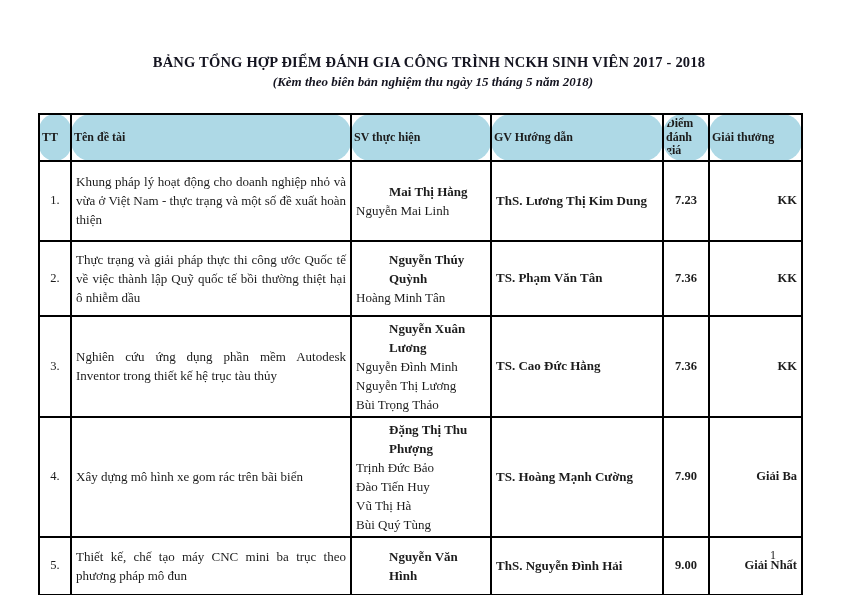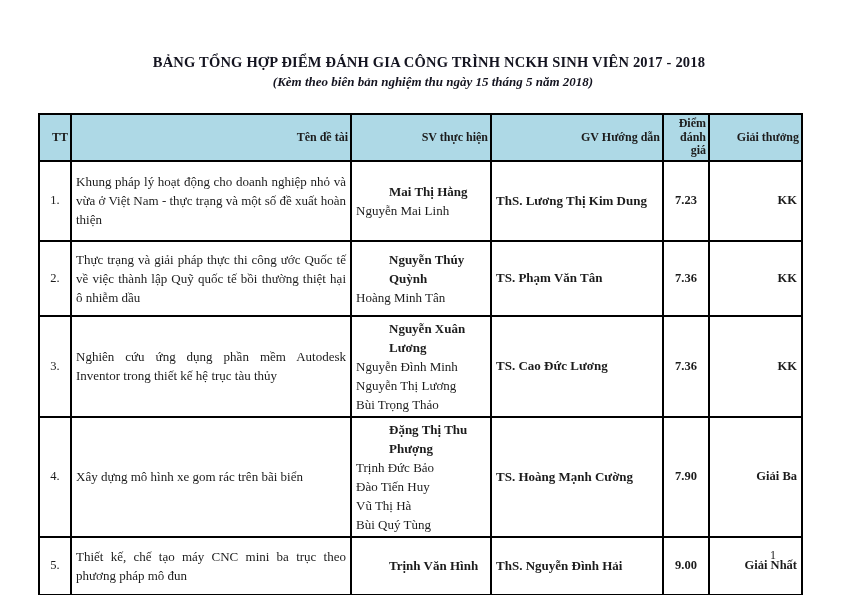--- a/index.html
+++ b/index.html
@@ -51,22 +51,23 @@
     border: 2px solid #000;
     vertical-align: middle;
     padding: 2px 4px;
     overflow: hidden;
   }
   table.results th {
     background: #aed9e6;
     font-weight: bold;
     font-size: 12px;
     line-height: 13.5px;
-    text-align: right;
+    text-align: left;
     padding: 2px 2px;
+    border-radius: 20px;
   }
   tr.header-row { height: 42px; }
   tr.r1 { height: 80px; }
   tr.r2 { height: 75px; }
   tr.r3 { height: 80px; }
   tr.r4 { height: 97px; }
   tr.r5 { height: 58px; }
   td.tt {
     text-align: center;
     font-size: 12.5px;
@@ -164,21 +165,21 @@
       </tr>
       <tr class="r3">
         <td class="tt">3.</td>
         <td class="title-cell">Nghiên cứu ứng dụng phần mềm Autodesk Inventor trong thiết kế hệ trục tàu thủy</td>
         <td class="students">
           <div class="line">Nguyễn Xuân Lương</div>
           <div class="line">Nguyễn Đình Minh</div>
           <div class="line">Nguyễn Thị Lương</div>
           <div class="line">Bùi Trọng Thảo</div>
         </td>
-        <td class="advisor">TS. Cao Đức Lương</td>
+        <td class="advisor">TS. Cao Đức Hằng</td>
         <td class="score">7.36</td>
         <td class="award">KK</td>
       </tr>
       <tr class="r4">
         <td class="tt">4.</td>
         <td class="title-cell">Xây dựng mô hình xe gom rác trên bãi biển</td>
         <td class="students">
           <div class="line">Đặng Thị Thu Phượng</div>
           <div class="line">Trịnh Đức Bảo</div>
           <div class="line">Đào Tiến Huy</div>
@@ -186,21 +187,21 @@
           <div class="line">Bùi Quý Tùng</div>
         </td>
         <td class="advisor">TS. Hoàng Mạnh Cường</td>
         <td class="score">7.90</td>
         <td class="award">Giải Ba</td>
       </tr>
       <tr class="r5">
         <td class="tt">5.</td>
         <td class="title-cell">Thiết kế, chế tạo máy CNC mini ba trục theo phương pháp mô đun</td>
         <td class="students">
-          <div class="line">Trịnh Văn Hình</div>
+          <div class="line">Nguyễn Văn Hình</div>
         </td>
         <td class="advisor">ThS. Nguyễn Đình Hải</td>
         <td class="score">9.00</td>
         <td class="award">Giải Nhất</td>
       </tr>
     </tbody>
   </table>
 
   <div class="page-num">1</div>
 

